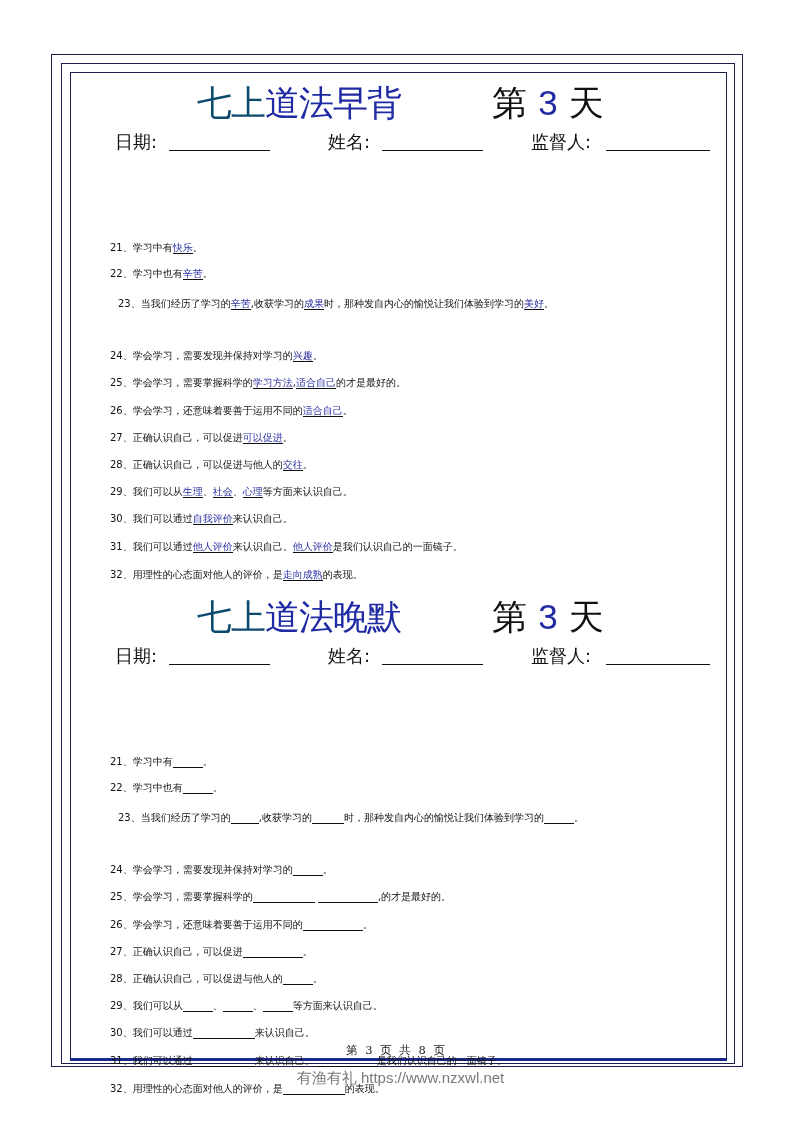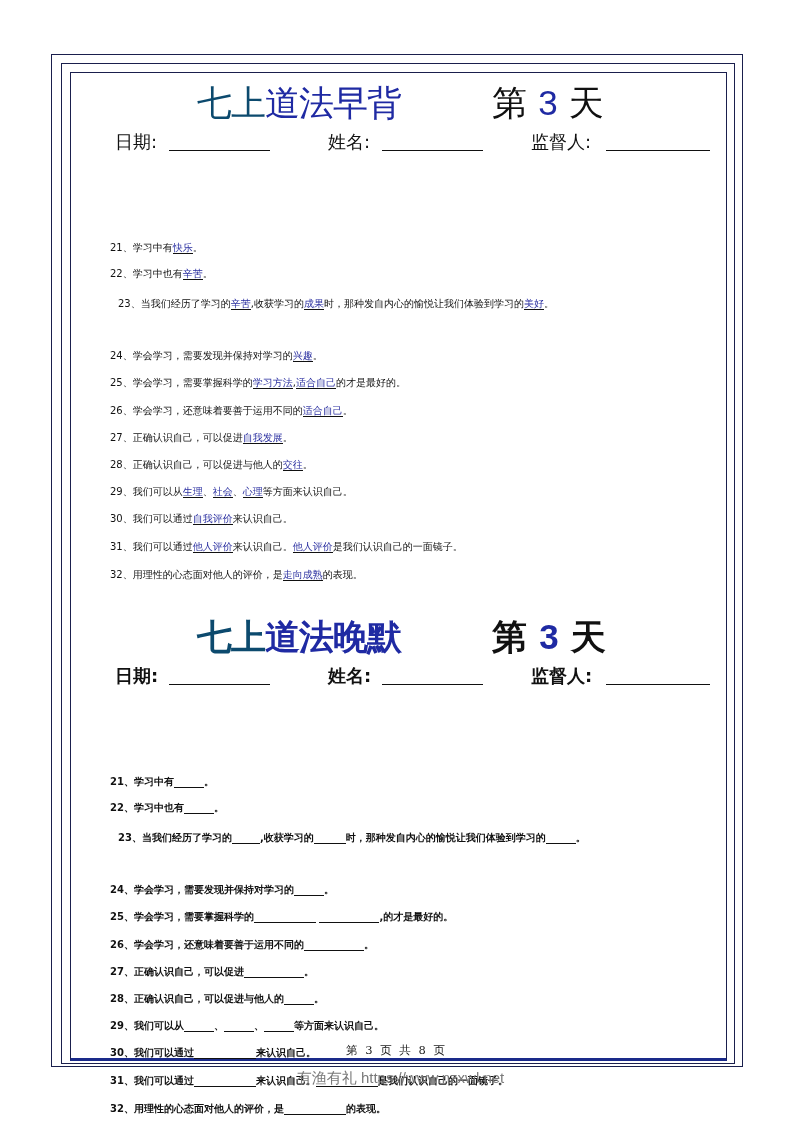--- a/index.html
+++ b/index.html
@@ -6,21 +6,21 @@
   html, body { width: 793px; height: 1122px; background: #ffffff; overflow: hidden; }
   body { position: relative; font-family: "DejaVu Sans", "Liberation Sans", sans-serif; color: #111; }
 
   .border { position: absolute; border: 1.3px solid #1a1f4d; }
   .border-outer { left: 51px; top: 54px; width: 692px; height: 1013px; }
   .border-middle { left: 61px; top: 63px; width: 674px; height: 1001px; }
   .border-inner { left: 70px; top: 72px; width: 657px; height: 989px; border-bottom: 3px solid #1a2a8a; }
 
   .section { position: absolute; left: 70px; width: 657px; }
   .section-morning { top: 80px; }
-  .section-evening { top: 614px; font-weight: bold; }
+  .section-evening { top: 594px; }
 
   .title-row { position: relative; height: 48px; }
   .title-main { position: absolute; left: 127px; top: 0; font-size: 35px; line-height: 46px; letter-spacing: -1px; white-space: nowrap; }
   .title-main .black { color: #0c4a6e; }
   .title-main .blue { color: #1f2aa3; }
   .title-day { position: absolute; left: 422px; top: 0; font-size: 35px; line-height: 46px; white-space: nowrap; color: #111; }
   .title-day .num { color: #1f2aa3; font-family: "Liberation Sans", sans-serif; }
 
   .info-row { position: relative; height: 30px; font-size: 18px; margin-left: 12px; }
   .info-item { position: absolute; top: 2px; white-space: nowrap; line-height: 24px; }
@@ -55,21 +55,21 @@
     <span class="info-item" style="left:449px">监督人:</span>
     <span class="info-line" style="left:524px;width:104px"></span>
   </div>
   <div class="items">
     <p class="item" style="top:78px"><span>21、</span><span>学习中有</span><span class="ans">快乐</span><span>。</span></p>
     <p class="item" style="top:104px"><span>22、</span><span>学习中也有</span><span class="ans">辛苦</span><span>。</span></p>
     <p class="item wrap" style="top:134px"><span>23、</span><span>当我们经历了学习的</span><span class="ans">辛苦</span><span>,收获学习的</span><span class="ans">成果</span><span>时，那种发自内心的愉悦让我们体验到学习的</span><span class="ans">美好</span><span>。</span></p>
     <p class="item" style="top:186px"><span>24、</span><span>学会学习，需要发现并保持对学习的</span><span class="ans">兴趣</span><span>。</span></p>
     <p class="item" style="top:213px"><span>25、</span><span>学会学习，需要掌握科学的</span><span class="ans">学习方法</span><span>,</span><span class="ans">适合自己</span><span>的才是最好的。</span></p>
     <p class="item" style="top:241px"><span>26、</span><span>学会学习，还意味着要善于运用不同的</span><span class="ans">适合自己</span><span>。</span></p>
-    <p class="item" style="top:268px"><span>27、</span><span>正确认识自己，可以促进</span><span class="ans">自我发展</span><span>。</span></p>
+    <p class="item" style="top:268px"><span>27、</span><span>正确认识自己，可以促进</span><span class="ans">可以促进</span><span>。</span></p>
     <p class="item" style="top:295px"><span>28、</span><span>正确认识自己，可以促进与他人的</span><span class="ans">交往</span><span>。</span></p>
     <p class="item" style="top:322px"><span>29、</span><span>我们可以从</span><span class="ans">生理</span><span>、</span><span class="ans">社会</span><span>、</span><span class="ans">心理</span><span>等方面来认识自己。</span></p>
     <p class="item" style="top:349px"><span>30、</span><span>我们可以通过</span><span class="ans">自我评价</span><span>来认识自己。</span></p>
     <p class="item" style="top:377px"><span>31、</span><span>我们可以通过</span><span class="ans">他人评价</span><span>来认识自己。</span><span class="ans">他人评价</span><span>是我们认识自己的一面镜子。</span></p>
     <p class="item" style="top:405px"><span>32、</span><span>用理性的心态面对他人的评价，是</span><span class="ans">走向成熟</span><span>的表现。</span></p>
   </div>
 </section>
 
 <section class="section section-evening">
   <div class="title-row">

